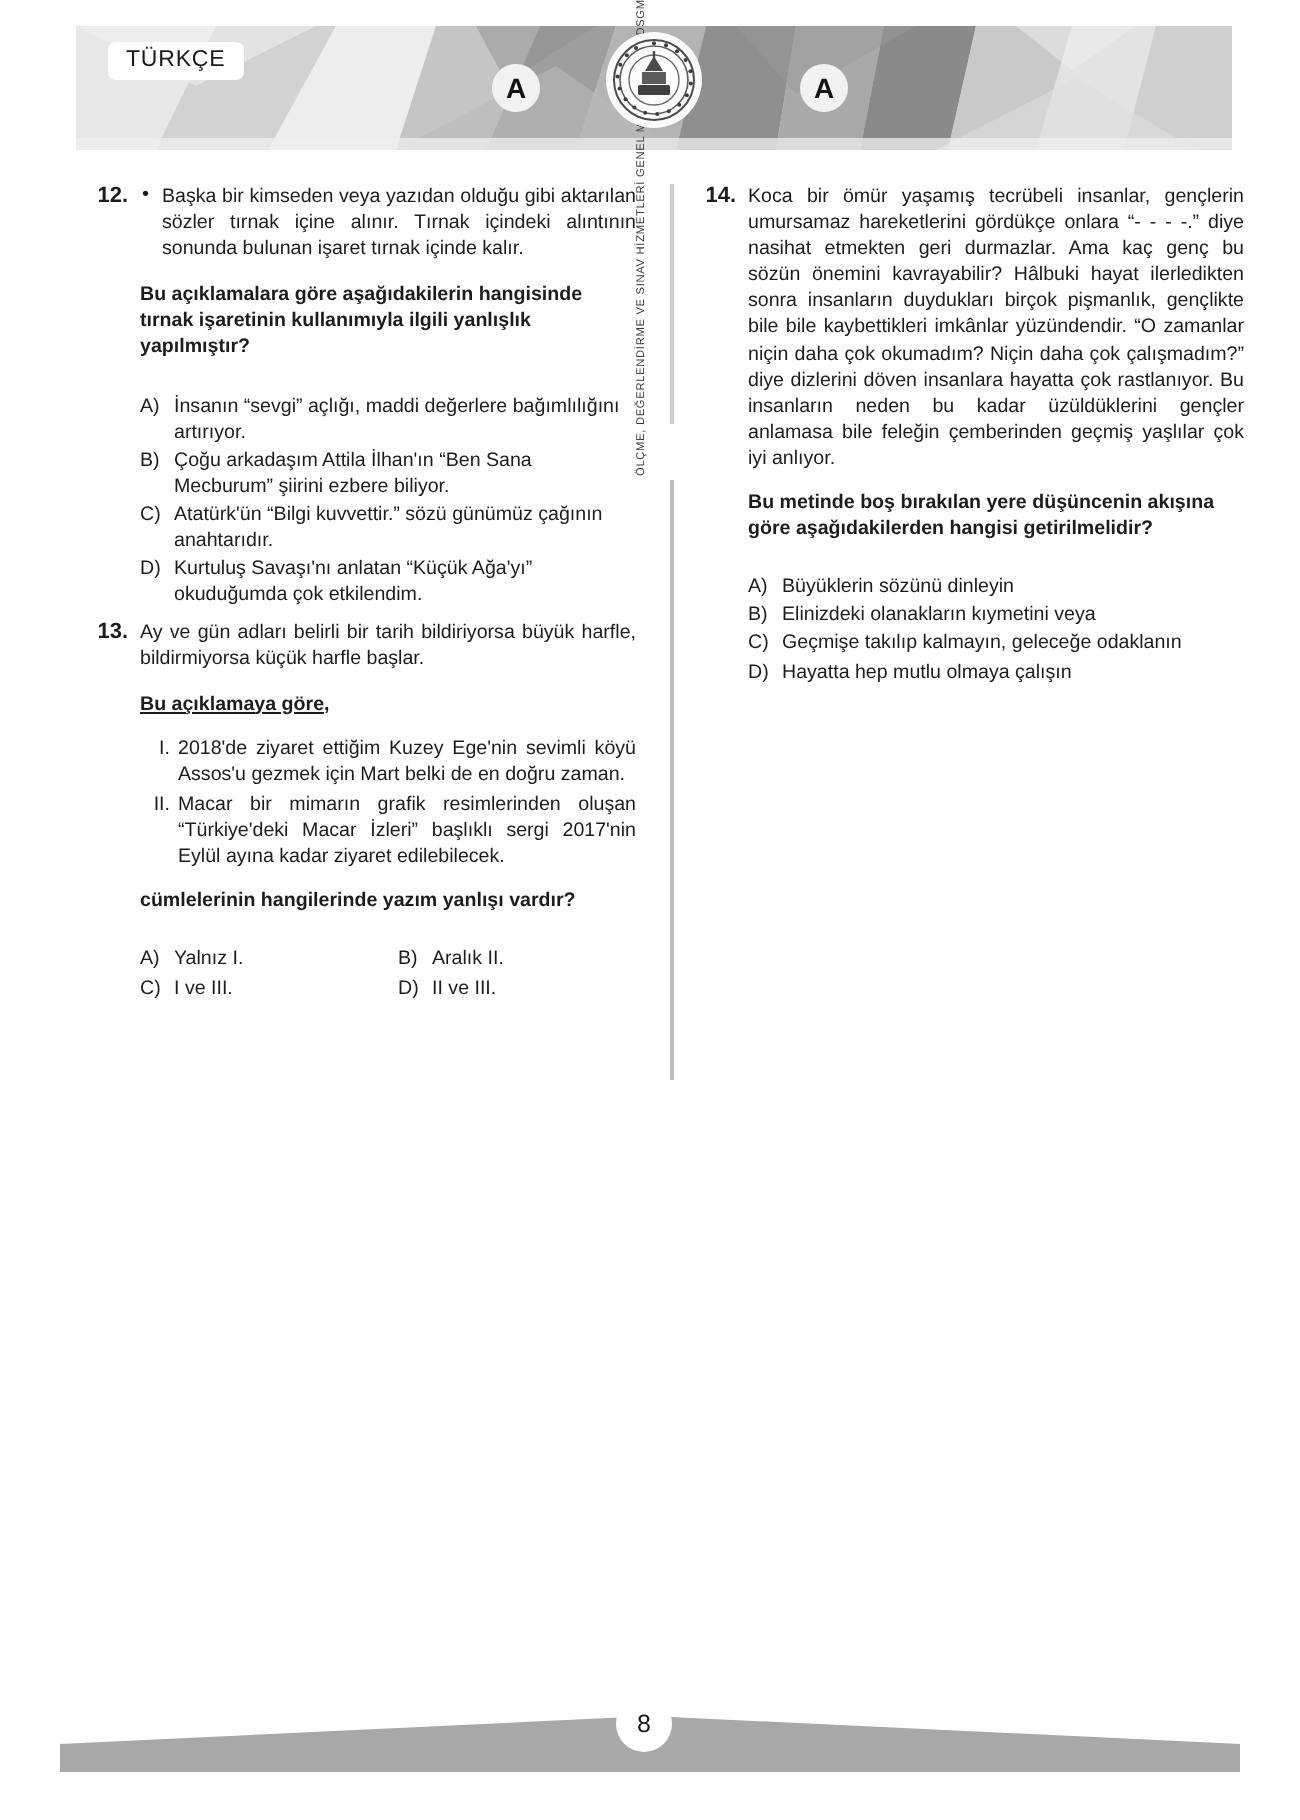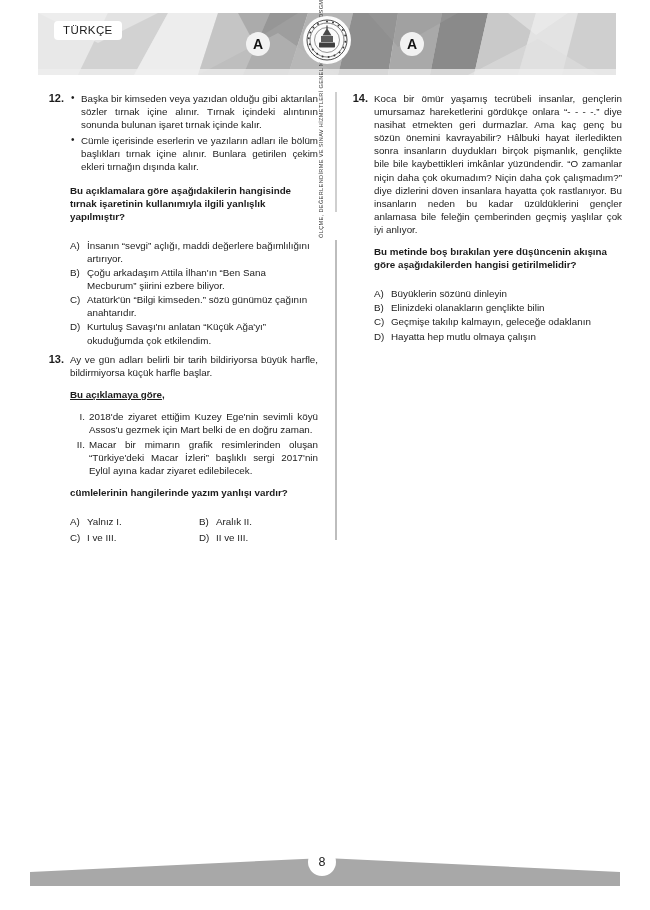--- a/index.html
+++ b/index.html
@@ -266,37 +266,36 @@
     </svg>
   </div>
 
   <div class="col col-left">
 
     <div class="q">
       <div class="q-num">12.</div>
 
       <ul class="bullets">
         <li>Başka bir kimseden veya yazıdan olduğu gibi aktarılan sözler tırnak içine alınır. Tırnak içindeki alıntının sonunda bulunan işaret tırnak içinde kalır.</li>
-        <li>Cümle içerisinde eserlerin ve yazıların adları ile bölüm başlıkları tırnak içine alınır. Bunlara getirilen çekim ekleri tırnağın dışında kalır.</li>
       </ul>
 
       <p class="prompt">Bu açıklamalara göre aşağıdakilerin hangisinde tırnak işaretinin kullanımıyla ilgili yanlışlık yapılmıştır?</p>
 
       <div class="opts">
         <div class="opt">
           <span class="lbl">A)</span>
           <span>İnsanın “sevgi” açlığı, maddi değerlere bağımlılığını artırıyor.</span>
         </div>
         <div class="opt">
           <span class="lbl">B)</span>
           <span>Çoğu arkadaşım Attila İlhan'ın “Ben Sana Mecburum” şiirini ezbere biliyor.</span>
         </div>
         <div class="opt">
           <span class="lbl">C)</span>
-          <span>Atatürk'ün “Bilgi kimseden.” sözü günümüz çağının anahtarıdır.</span>
+          <span>Atatürk'ün “Bilgi kuvvettir.” sözü günümüz çağının anahtarıdır.</span>
         </div>
         <div class="opt">
           <span class="lbl">D)</span>
           <span>Kurtuluş Savaşı'nı anlatan “Küçük Ağa'yı” okuduğumda çok etkilendim.</span>
         </div>
       </div>
     </div>
 
     <div class="q" style="">
       <div class="q-num">13.</div>
@@ -351,21 +350,21 @@
 
       <p class="prompt">Bu metinde boş bırakılan yere düşüncenin akışına göre aşağıdakilerden hangisi getirilmelidir?</p>
 
       <div class="opts">
         <div class="opt">
           <span class="lbl">A)</span>
           <span>Büyüklerin sözünü dinleyin</span>
         </div>
         <div class="opt">
           <span class="lbl">B)</span>
-          <span>Elinizdeki olanakların gençlikte bilin</span>
+          <span>Elinizdeki olanakların kıymetini veya</span>
         </div>
         <div class="opt">
           <span class="lbl">C)</span>
           <span>Geçmişe takılıp kalmayın, geleceğe odaklanın</span>
         </div>
         <div class="opt">
           <span class="lbl">D)</span>
           <span>Hayatta hep mutlu olmaya çalışın</span>
         </div>
       </div>

